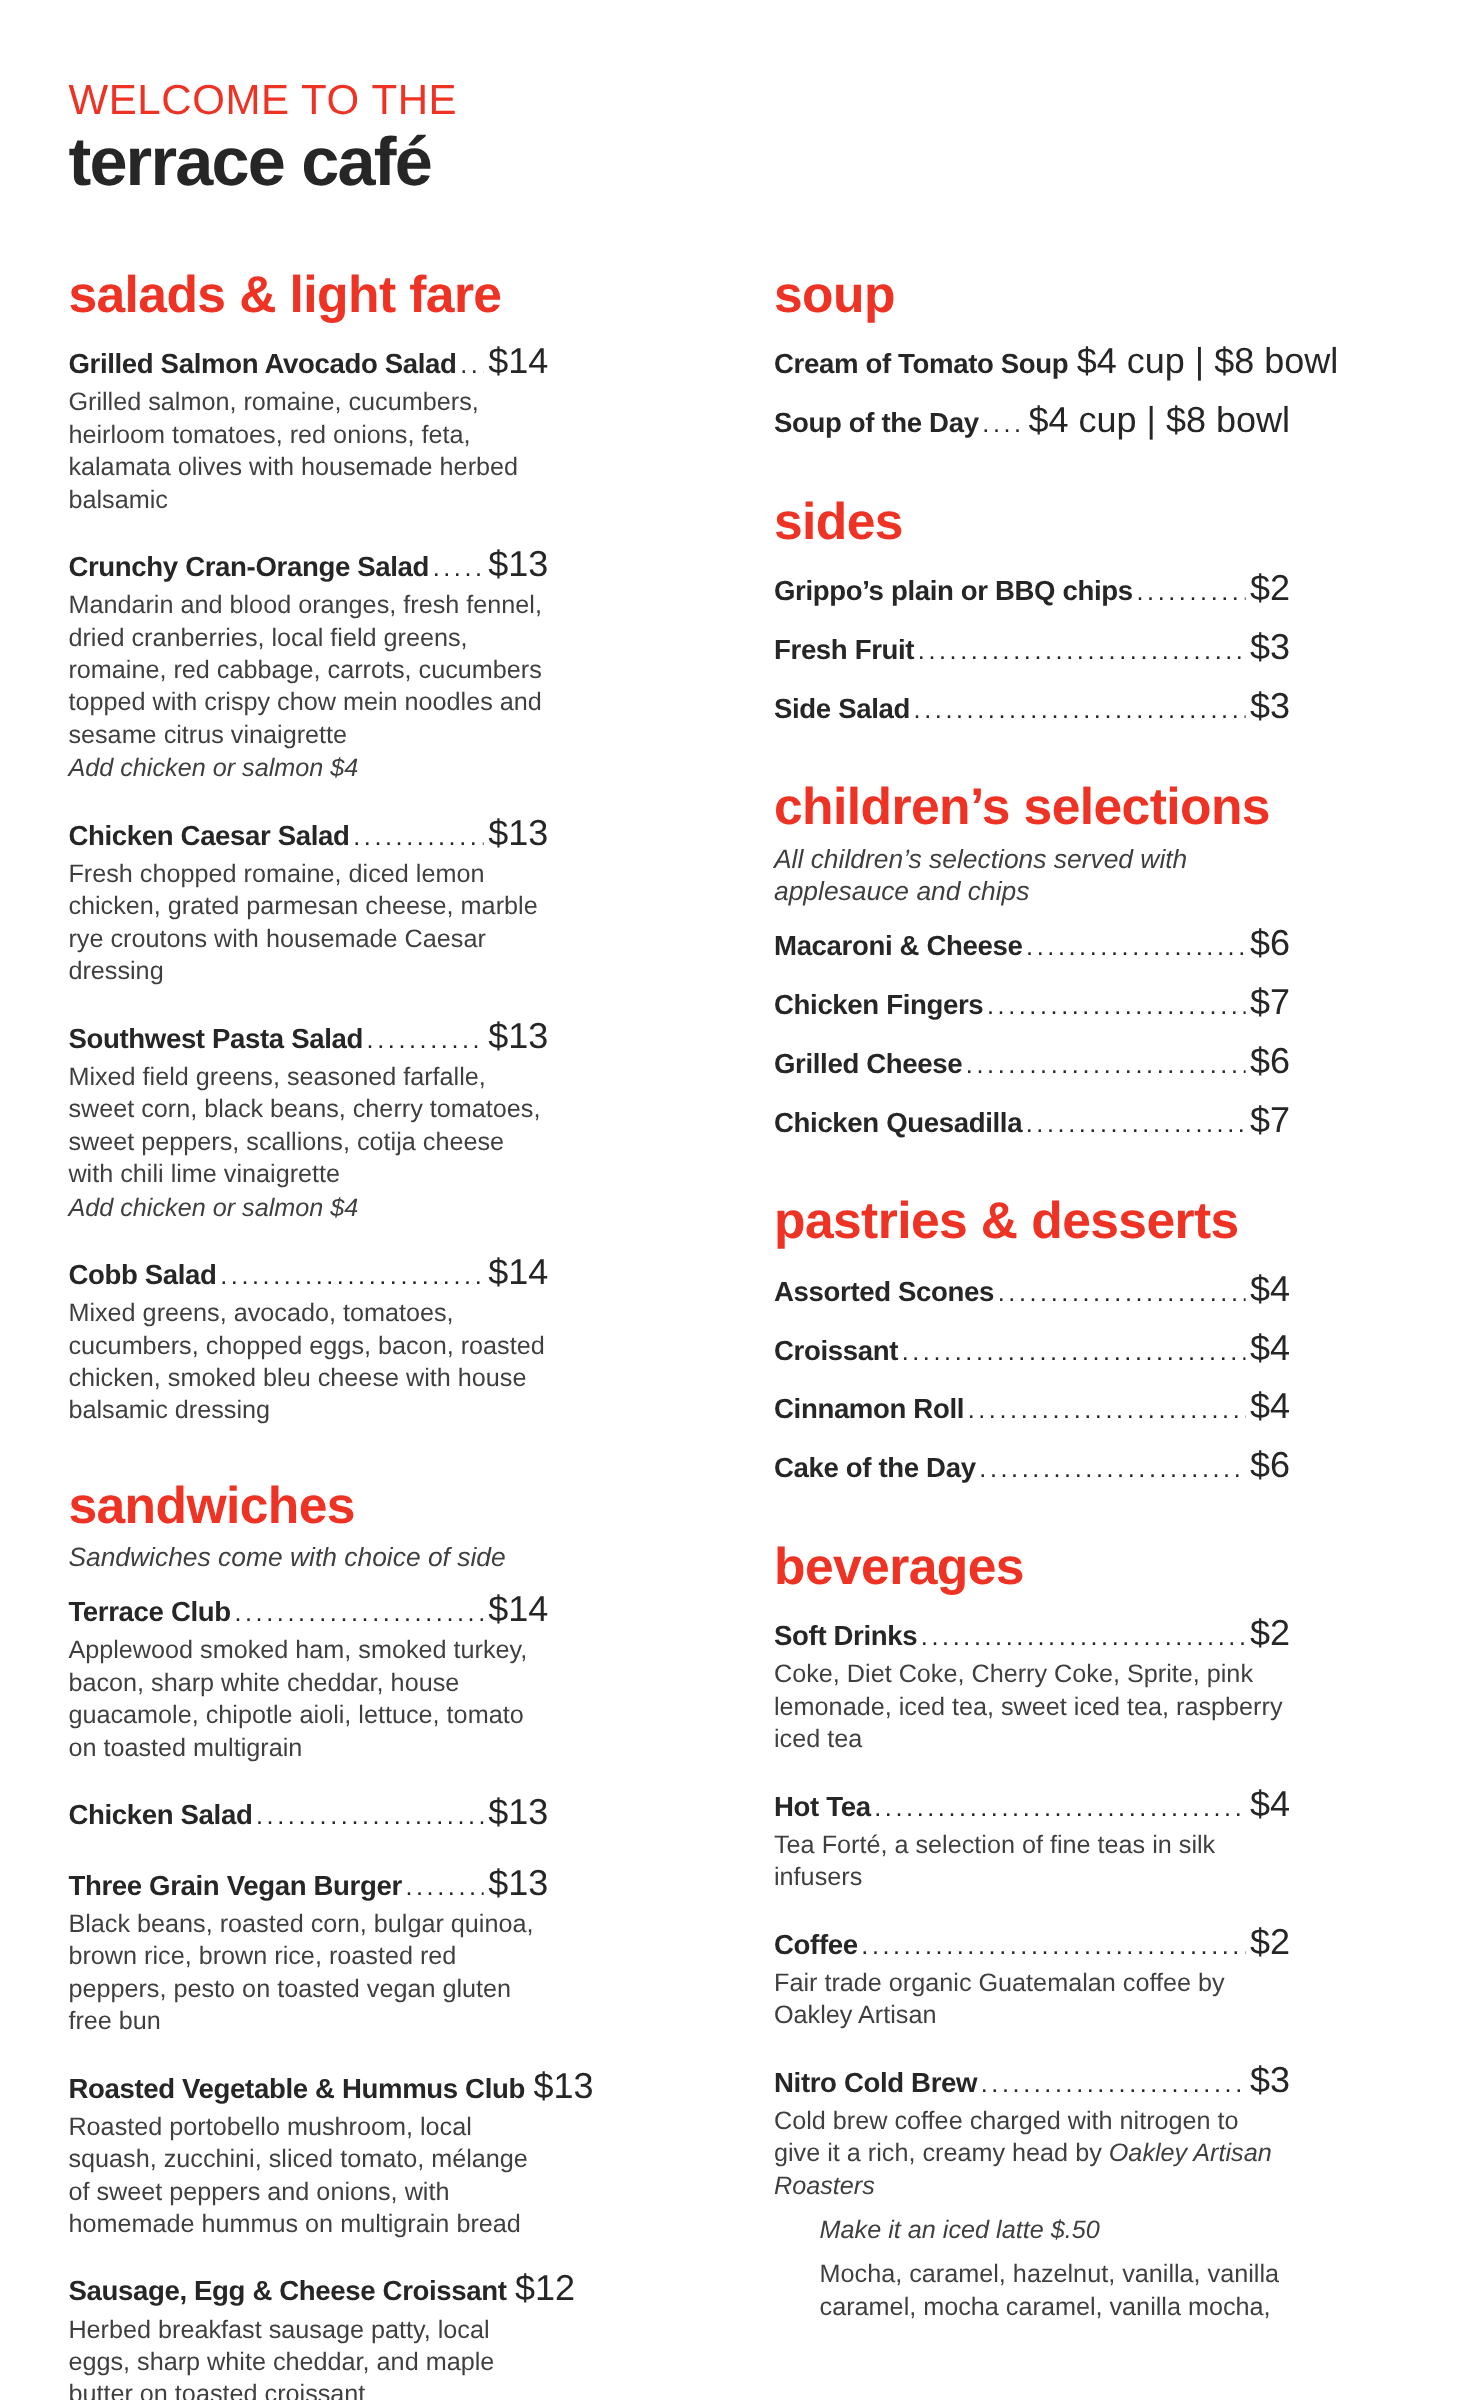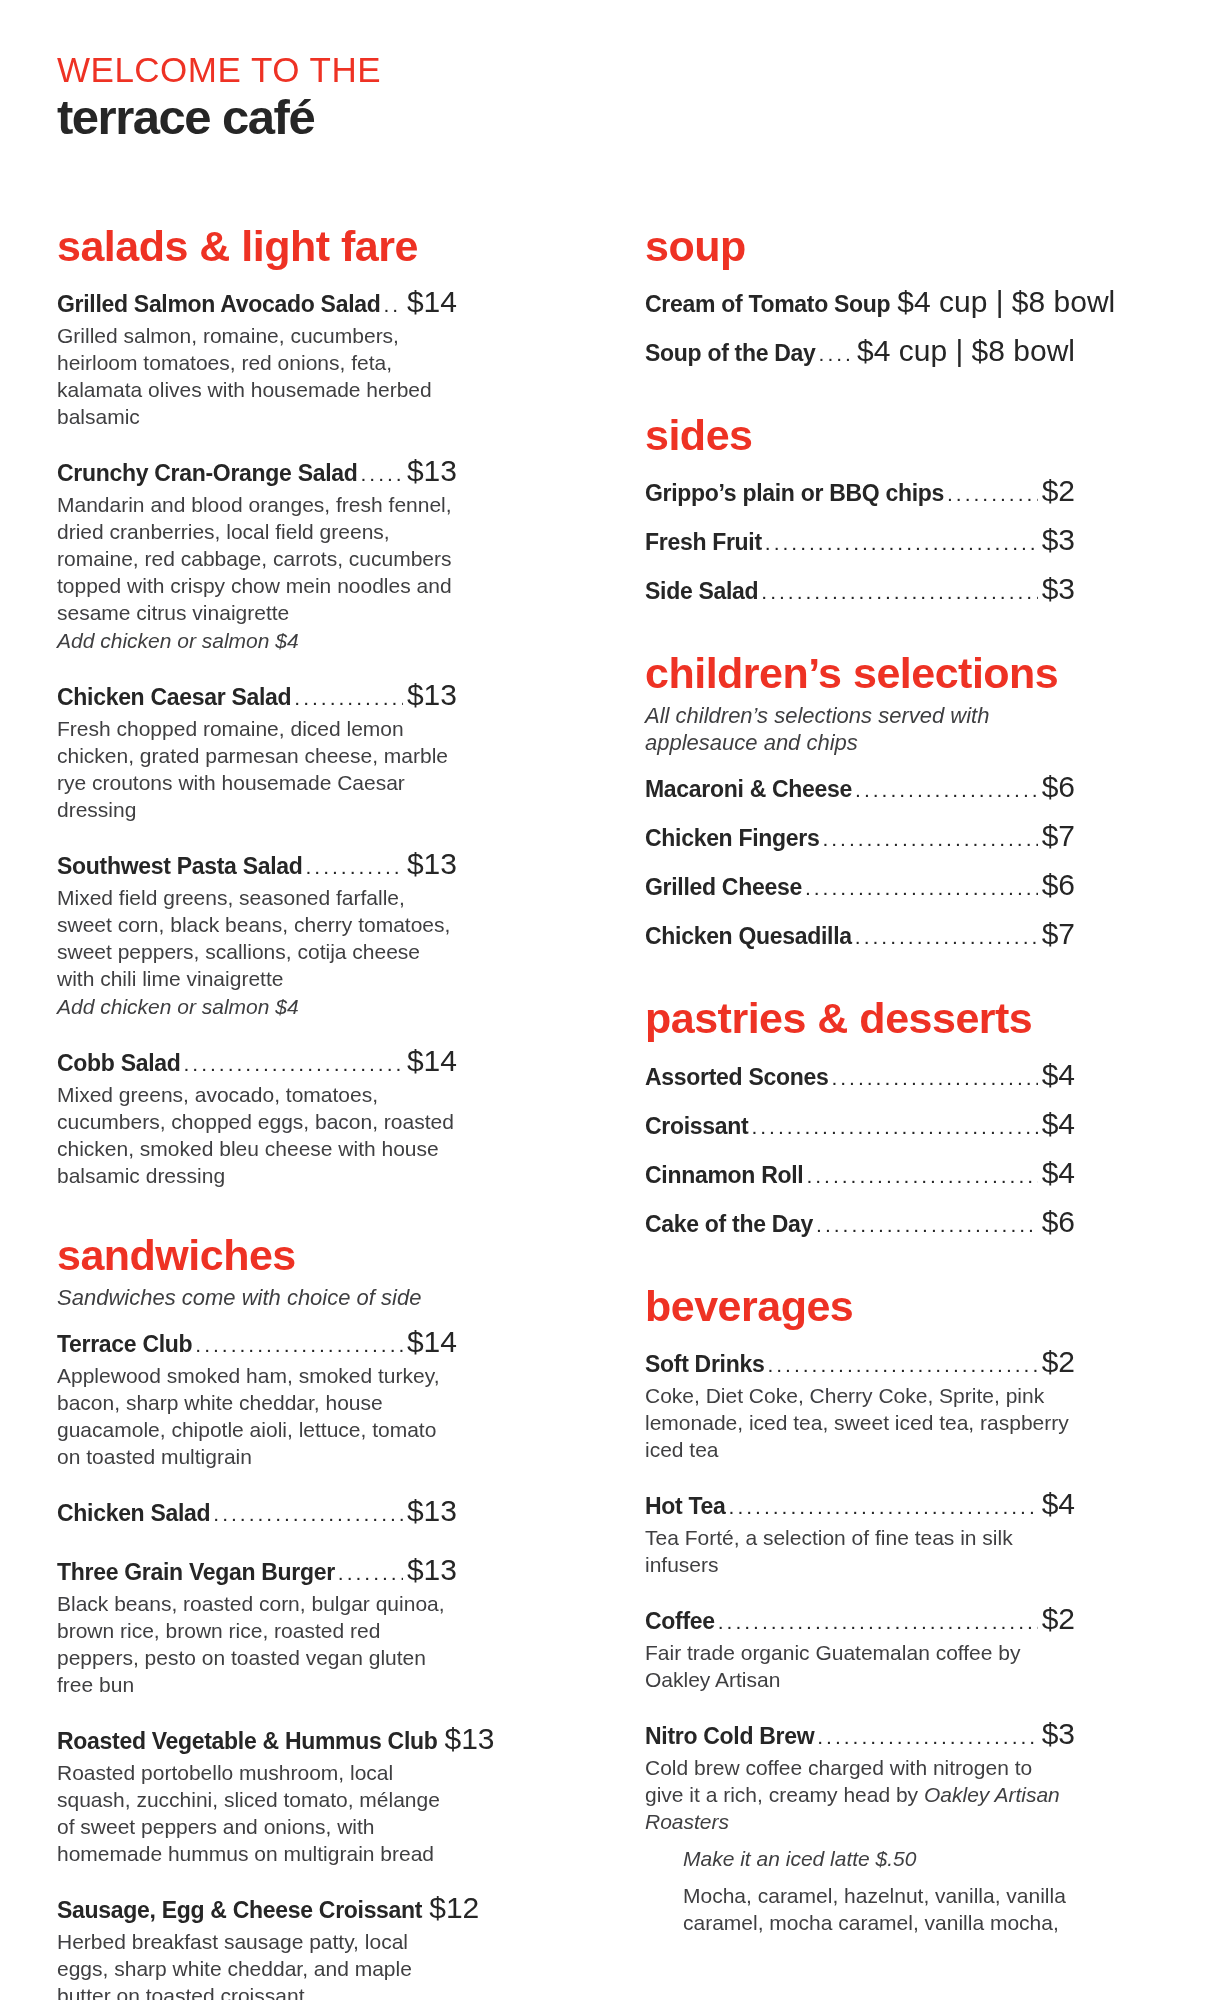--- a/index.html
+++ b/index.html
@@ -9,23 +9,23 @@
   }
   html,body{margin:0;padding:0;background:#ffffff;}
   body{
     width:1214px;height:2000px;
     font-family:"Liberation Sans", sans-serif;
     color:var(--ink);
   }
   .page{position:relative;width:1214px;height:2000px;overflow:hidden;background:#fff;}
 
   
-  .hdr{position:absolute;left:57px;top:52px;}
+  .hdr{position:absolute;left:57px;top:66px;}
   .welcome{color:var(--red);font-size:35px;letter-spacing:0.5px;line-height:1.05;}
-  .cafe-title{margin:4px 12px 0 0;font-size:49px;font-weight:700;color:var(--ink);letter-spacing:-1.5px;line-height:1.0;}
+  .cafe-title{margin:4px 12px 0 0;font-size:57px;font-weight:700;color:var(--ink);letter-spacing:-1.5px;line-height:1.0;}
 
   
   .columns{position:absolute;left:57px;top:224px;display:flex;align-items:flex-start;}
   .col-left{width:400px;margin-right:188px;flex:none;}
   .col-right{width:430px;flex:none;}
 
   .menu-section{margin-bottom:44px;}
   .section-heading{margin:0 0 18px 0;color:var(--red);font-size:43px;font-weight:700;letter-spacing:-0.5px;line-height:1.05;}
   .section-note{margin:-12px 0 16px 0;font-size:22px;line-height:27px;font-style:italic;color:var(--body);}
 

